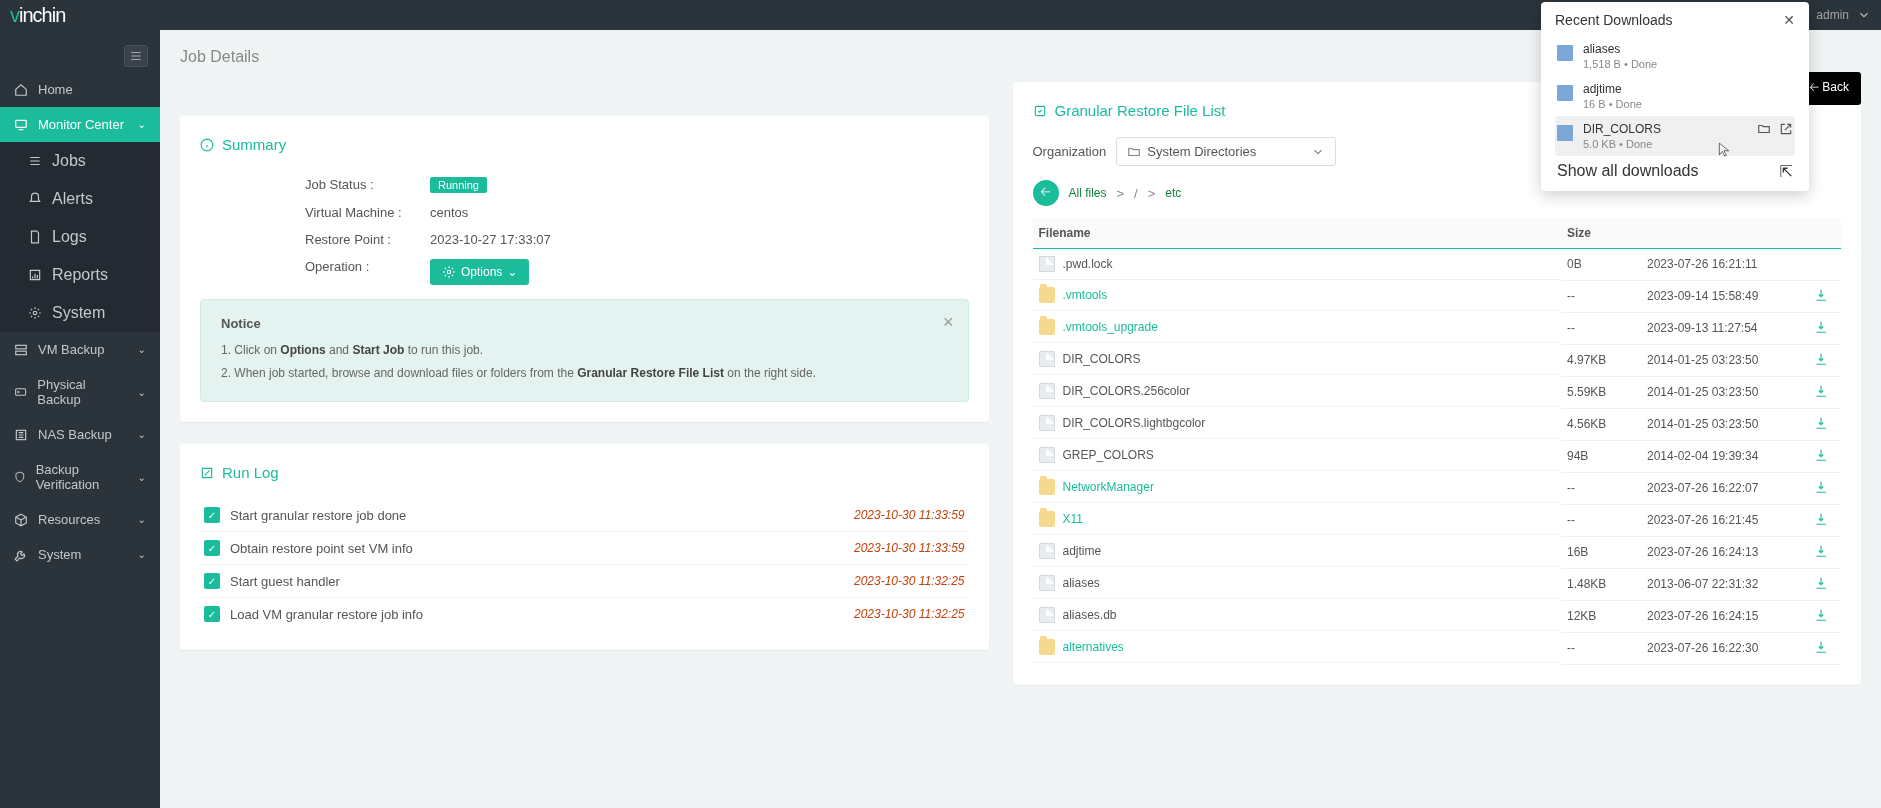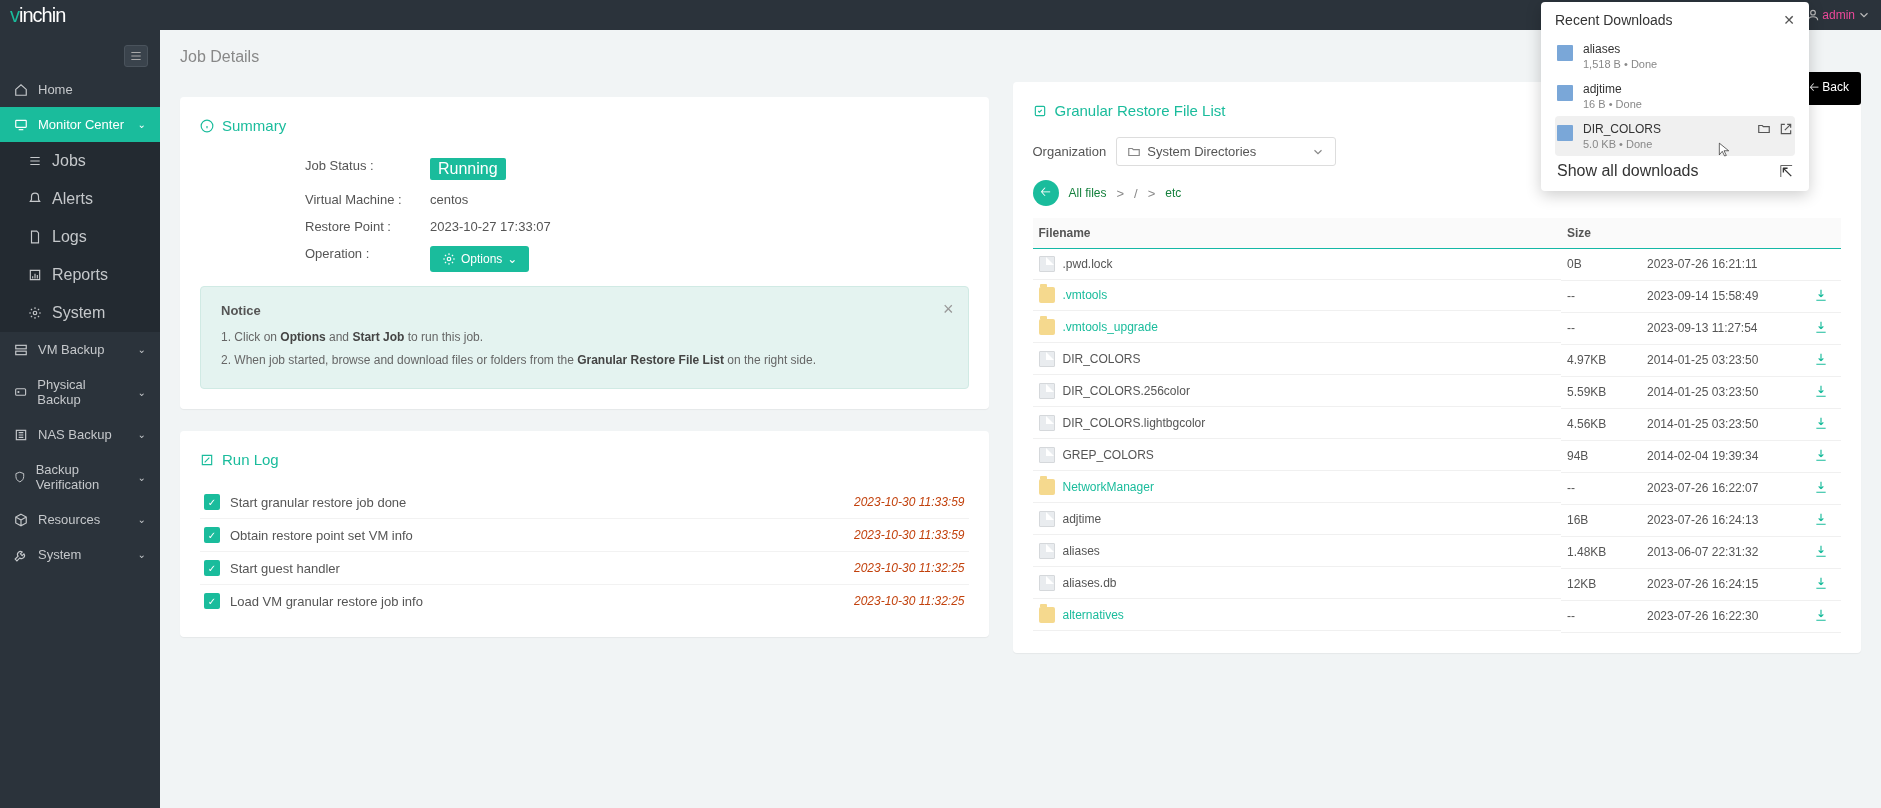--- a/index.html
+++ b/index.html
@@ -1,41 +1,41 @@
 <!DOCTYPE html>
 <html><head>
 <meta charset="utf-8">
 <style>
 * { box-sizing: border-box; margin: 0; padding: 0; }
 body { font-family: "Helvetica Neue", Arial, sans-serif; font-size: 13px; color: #555; background: #f1f4f5; }
 .topbar { background: #2b333b; height: 30px; display: flex; align-items: center; padding: 0 10px; justify-content: space-between; }
 .logo { color: #fff; font-size: 20px; font-weight: 300; letter-spacing: -1px; }
 .logo .v { color: #1abc9c; font-weight: 500; }
-.user { color: #ec4899; font-size: 12px; display: flex; align-items: center; gap: 2px; }
+.user { color: #a3a3a3; font-size: 12px; display: flex; align-items: center; gap: 8px; }
 .container { display: flex; }
 .sidebar { width: 160px; background: #2b333b; min-height: 780px; color: #c5c8cb; padding-top: 10px; }
 .sb-toggle { text-align: right; padding: 5px 12px; }
 .sb-toggle-btn { background: #3a434c; border: 1px solid #4a535c; width: 24px; height: 22px; border-radius: 3px; display: inline-flex; align-items: center; justify-content: center; }
 .sb-item { padding: 10px 14px; display: flex; align-items: center; gap: 10px; font-size: 13px; position: relative; }
 .sb-item.sub { padding-left: 28px; font-size: 16px; background: #232a31; }
 .sb-item.active { background: #1abc9c; color: #fff; }
 .sb-item.active::after { content: ""; position: absolute; right: -8px; top: 50%; margin-top: -8px; border: 8px solid transparent; border-left-color: #1abc9c; }
 .sb-chevron { margin-left: auto; font-size: 10px; }
 .main { flex: 1; padding: 10px 20px; }
 .page-title { font-size: 16px; font-weight: 400; color: #888; margin: 8px 0 16px; }
 .back-btn { position: absolute; top: 42px; right: 20px; background: #000000; color: #fff; padding: 6px 12px; border-radius: 3px; font-size: 12px; }
 .panels { display: flex; gap: 24px; align-items: center; }
 .panel { background: #fff; border-radius: 4px; padding: 20px; box-shadow: 0 1px 1px rgba(0,0,0,0.05); }
 .left-col { flex: 1; display: flex; flex-direction: column; gap: 22px; }
 .right-panel { flex: 1; }
 .panel-header { color: #1abc9c; font-size: 15px; display: flex; align-items: center; gap: 8px; margin-bottom: 18px; }
 .summary-row { display: flex; padding: 6px 0; }
 .summary-label { width: 230px; padding-left: 105px; color: #555; }
 .summary-value { color: #555; }
-.badge-running { background: #1abc9c; color: #fff; padding: 2px 8px; font-size: 16px; border-radius: 2px; }
+.badge-running { background: #1abc9c; color: #fff; padding: 2px 8px; font-size: 11px; border-radius: 2px; }
 .btn-options { background: #1abc9c; color: #fff; padding: 6px 12px; border-radius: 3px; font-size: 12px; display: inline-flex; align-items: center; gap: 5px; }
 .notice { background: #e4f3f0; border: 1px solid #d0eae4; border-radius: 4px; padding: 16px 20px; position: relative; margin-top: 8px; }
 .notice-title { font-weight: 600; color: #555; margin-bottom: 8px; }
 .notice-close { position: absolute; top: 12px; right: 14px; color: #999; font-size: 18px; }
 .notice-body { font-size: 12px; line-height: 1.9; color: #666; }
 .notice-body b { color: #444; }
 .runlog-item { display: flex; align-items: center; gap: 10px; padding: 8px 4px; border-bottom: 1px solid #f2f2f2; }
 .runlog-item:last-child { border-bottom: none; }
 .checkmark { width: 16px; height: 16px; background: #1abc9c; display: inline-flex; align-items: center; justify-content: center; color: #fff; font-size: 10px; border-radius: 2px; }
 .runlog-time { margin-left: auto; color: #c2410c; font-style: italic; font-size: 12px; }
@@ -386,20 +386,31 @@
                   <span class="folder-icon"></span>
                   <span class="fn">NetworkManager</span>
                 </td>
                 <td>--</td>
                 <td>2023-07-26 16:22:07</td>
                 <td class="dl-icon"><svg class="ico" viewBox="0 0 24 24" fill="none" stroke="#1abc9c" stroke-width="2">
                     <path d="M12 3v12m0 0l-4-4m4 4l4-4M4 21h16"></path>
                   </svg></td>
               </tr>
               <tr>
+                <td class="fname folder">
+                  <span class="folder-icon"></span>
+                  <span class="fn">X11</span>
+                </td>
+                <td>--</td>
+                <td>2023-07-26 16:21:45</td>
+                <td class="dl-icon"><svg class="ico" viewBox="0 0 24 24" fill="none" stroke="#1abc9c" stroke-width="2">
+                    <path d="M12 3v12m0 0l-4-4m4 4l4-4M4 21h16"></path>
+                  </svg></td>
+              </tr>
+              <tr>
                 <td class="fname file">
                   <span class="file-icon"></span>
                   <span class="fn">adjtime</span>
                 </td>
                 <td>16B</td>
                 <td>2023-07-26 16:24:13</td>
                 <td class="dl-icon"><svg class="ico" viewBox="0 0 24 24" fill="none" stroke="#1abc9c" stroke-width="2">
                     <path d="M12 3v12m0 0l-4-4m4 4l4-4M4 21h16"></path>
                   </svg></td>
               </tr>

